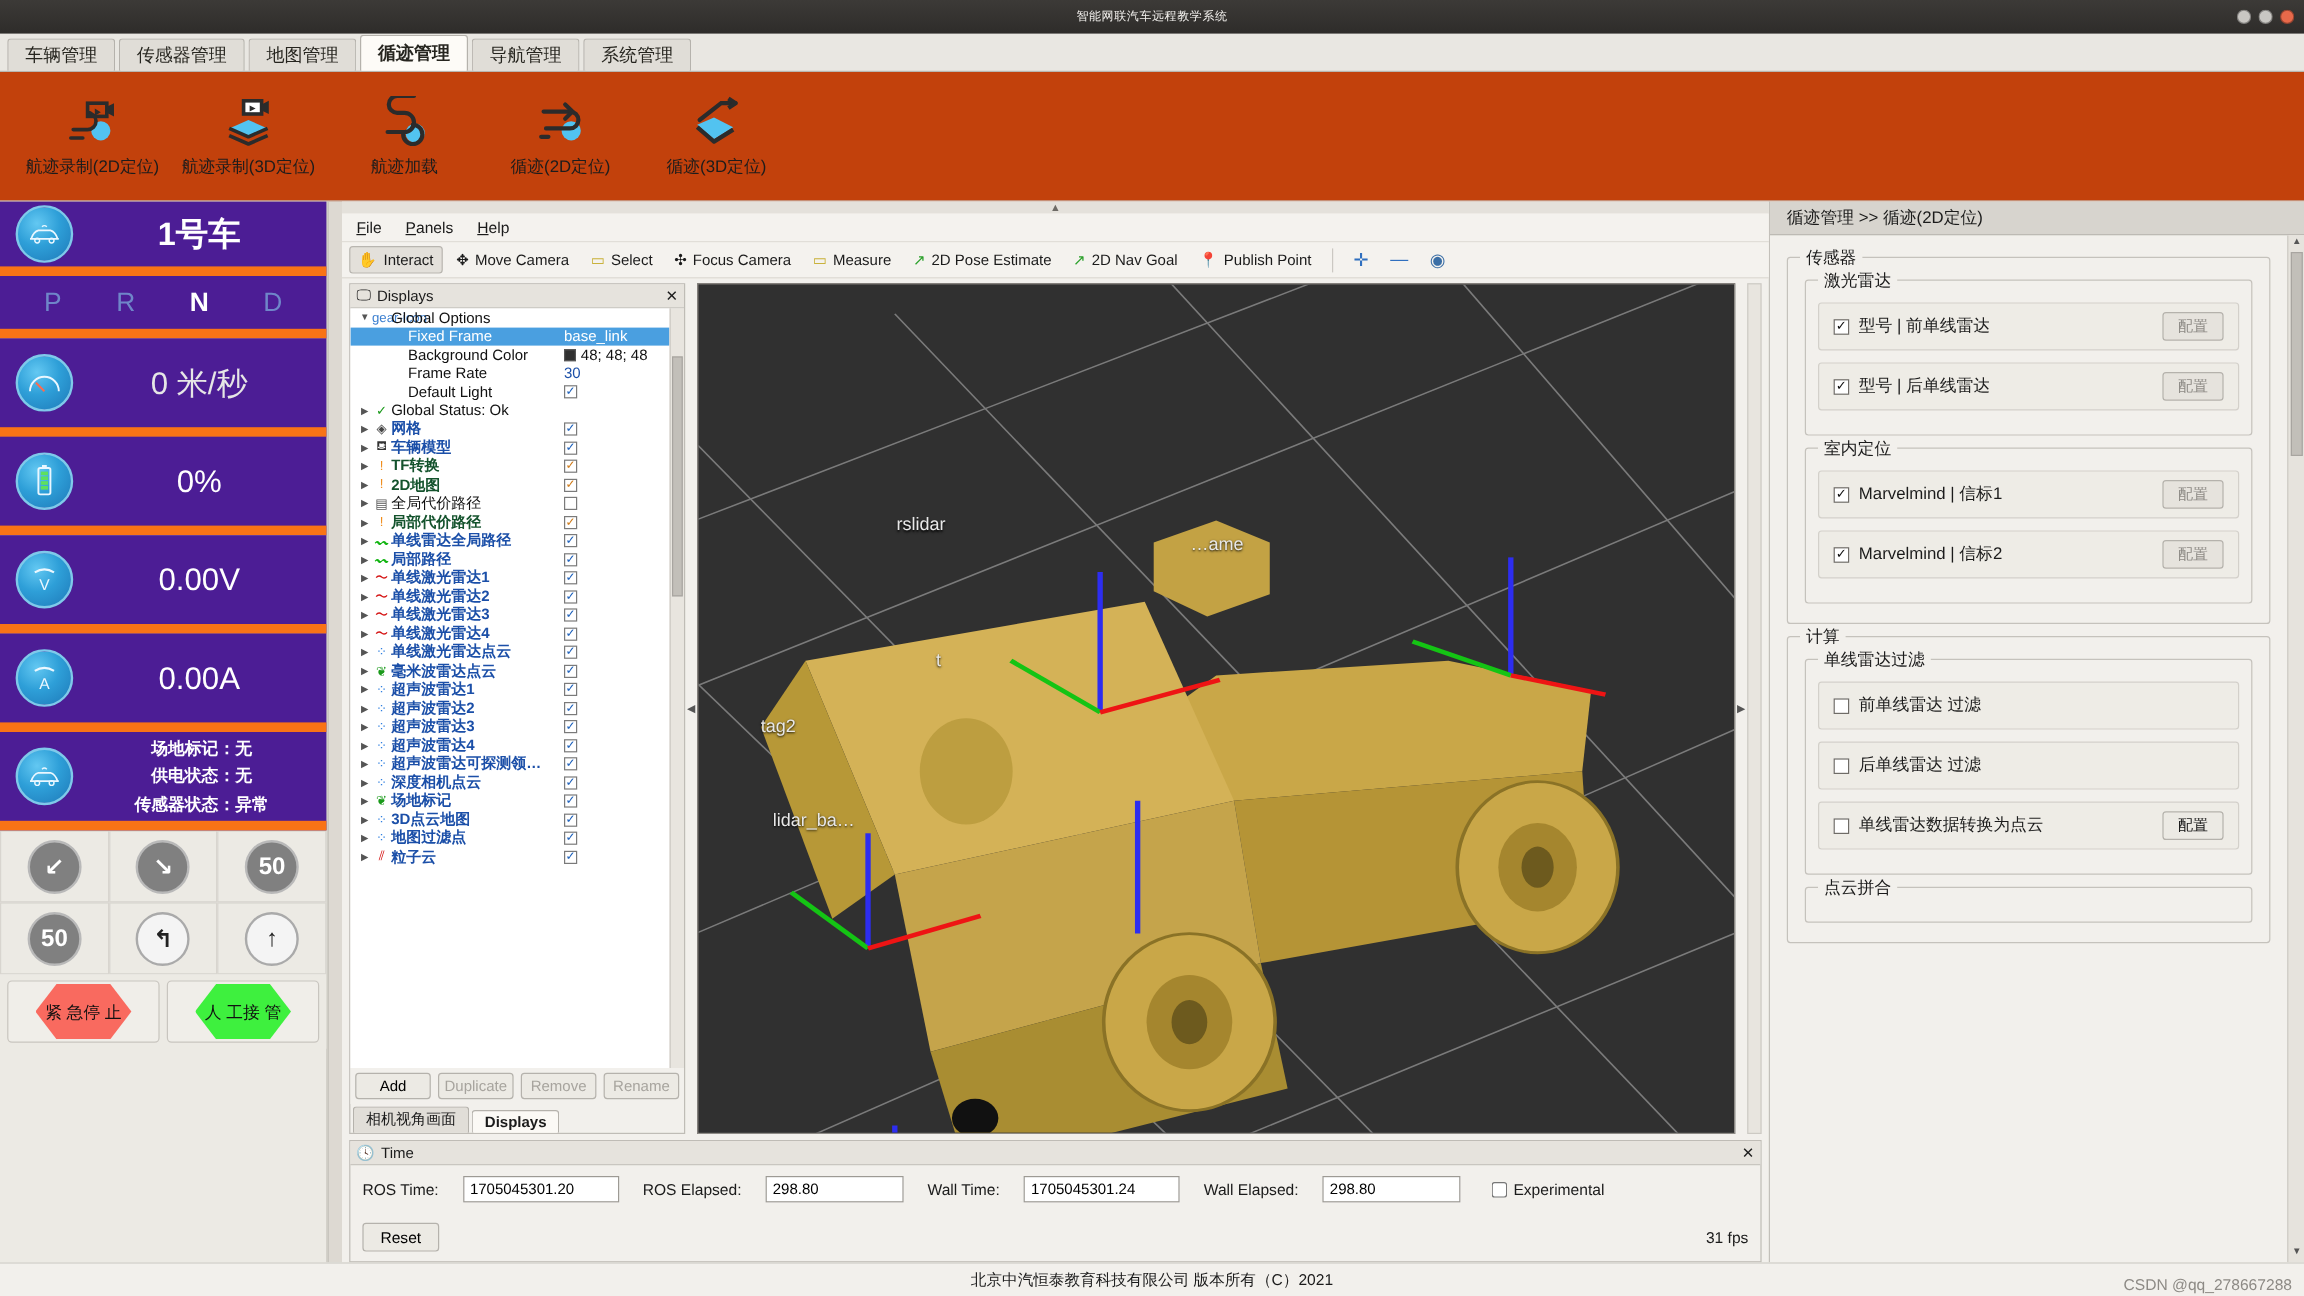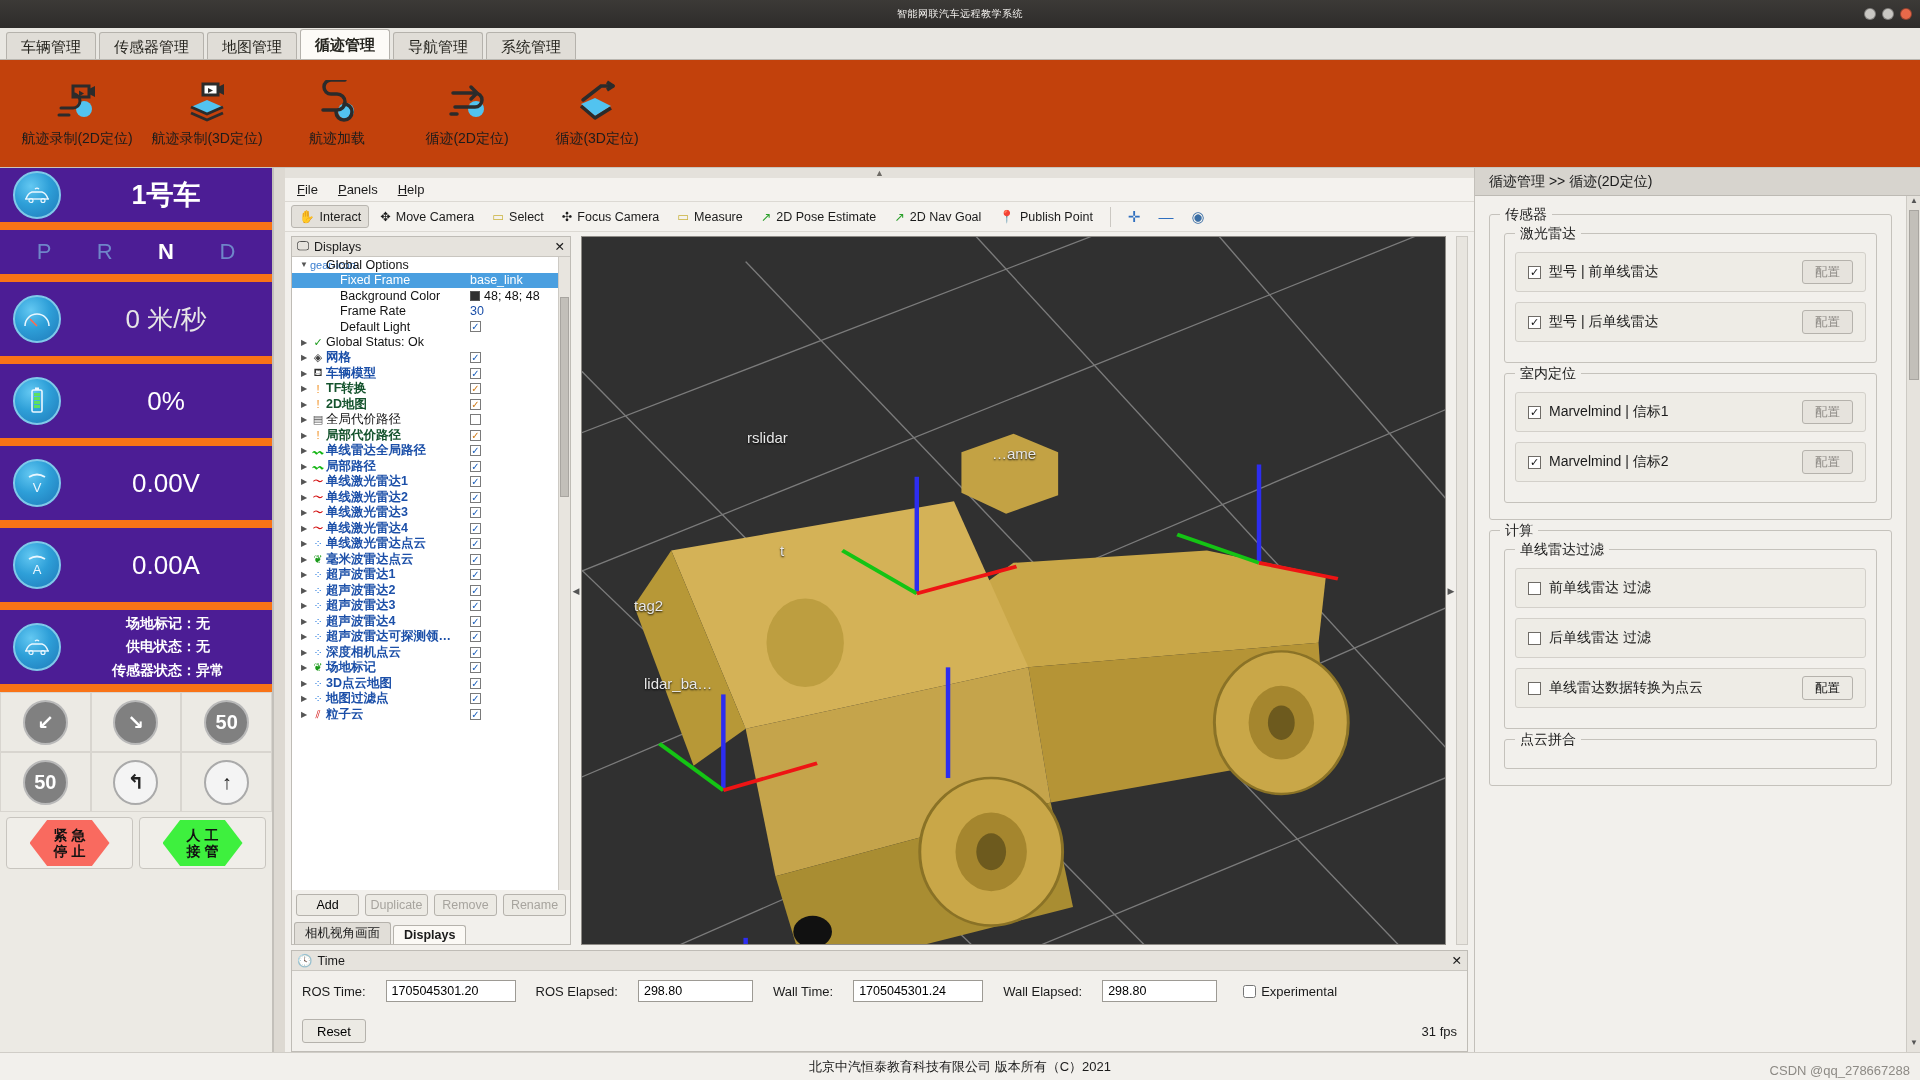--- a/index.html
+++ b/index.html
@@ -129,22 +129,22 @@
   .sign.grey { background:#808080; color:#fff; border:2px solid #b9b9b9;}
   .sign.white { background:#f4f4f4; color:#222; border:2px solid #aaa;}
   #actionrow { display:flex; height:62px; gap:6px; padding:5px 6px; background:#eceae4; }
   .actbtn {
     flex:1; border:1px solid #c8c5bf; background:#f0eee9; border-radius:4px;
     display:flex; align-items:center; justify-content:center; cursor:pointer;
   }
   .hexbtn {
     width: 80px; height: 46px;
     clip-path: polygon(22% 0, 78% 0, 100% 50%, 78% 100%, 22% 100%, 0 50%);
-    display:flex; flex-direction:column; align-items:center; justify-content:center;
-    font-size:14px; font-weight:700; color:#111; line-height:1.15;
+    display:flex; flex-direction:row; align-items:center; justify-content:center;
+    font-size:14px; font-weight:400; color:#111; line-height:1.15;
   }
   .hex-red { background:#f96a5f; }
   .hex-green { background:#3ef03e; }
   #leftscrollbar { width: 12px; background:#ddd9d2; border-left:1px solid #c3c0ba;}
 
   
   #center { flex:1; background:#f2f0ec; display:flex; flex-direction:column; border-right:1px solid #c3c0ba;}
   #rvizTopHandle { height:10px; background:#e4e1db; display:flex; align-items:center; justify-content:center; color:#6d6a65; font-size:9px;}
   #rvizmenu { height:24px; background:#f4f2ee; display:flex; align-items:center; padding-left:12px; gap:20px; font-size:13px; border-bottom:1px solid #dcd9d3;}
   #rvizmenu span { cursor:pointer; }

